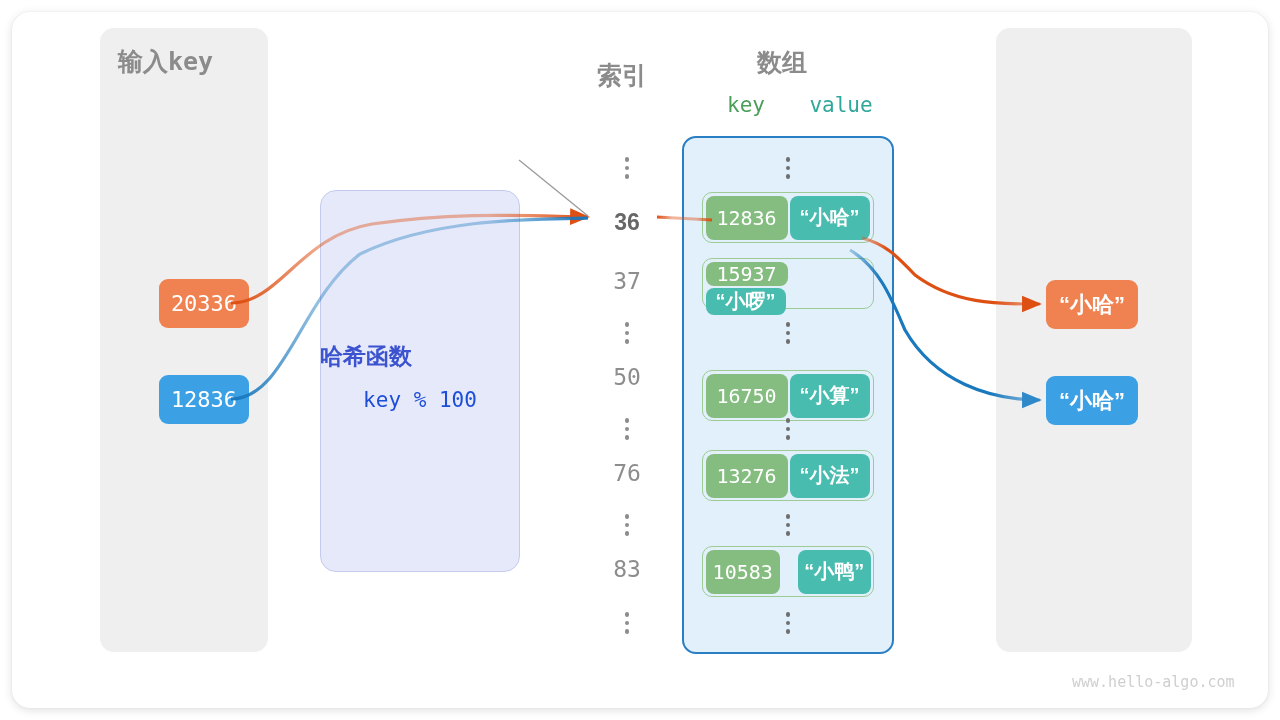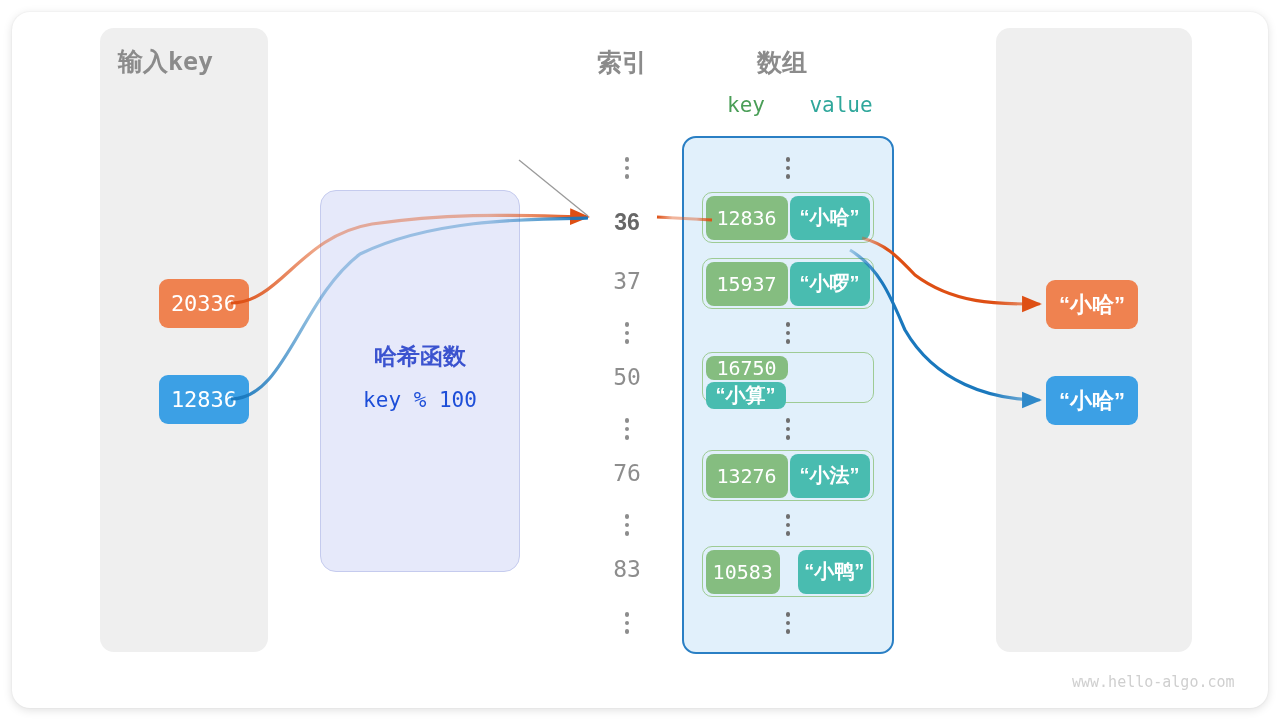--- a/index.html
+++ b/index.html
@@ -47,21 +47,21 @@
   #title-output { left: 1013px; top: 45px; }
 
   
   .col-title {
     position: absolute;
     color: #8b8b8b;
     font-weight: bold;
     font-size: 25px;
     white-space: nowrap;
   }
-  #title-index { left: 597px; top: 46px; }
+  #title-index { left: 597px; top: 59px; }
   #title-array { left: 757px; top: 46px; text-align: right; }
 
   #kv-head {
     position: absolute;
     left: 700px; top: 93px;
     width: 190px;
     font-family: "DejaVu Sans Mono", "Liberation Mono", monospace;
     font-size: 21px;
     display: flex;
   }
@@ -72,21 +72,21 @@
   #hashbox {
     position: absolute;
     left: 320px; top: 190px;
     width: 200px; height: 382px;
     background: #e6e9fa;
     border: 1.6px solid #c5cbee;
     border-radius: 16px;
   }
   #hash-name {
     position: absolute; left: 320px; top: 341px; width: 200px;
-    text-align: center; color: #3b53cf; font-size: 23px; font-weight: bold;
+    color: #3b53cf; font-size: 23px; font-weight: bold;
   }
   #hash-expr {
     position: absolute; left: 320px; top: 388px; width: 200px;
     text-align: center; color: #1d4ed8; font-size: 21px;
     font-family: "DejaVu Sans Mono", "Liberation Mono", monospace;
   }
 
   
   .pill {
     position: absolute;
@@ -275,30 +275,30 @@
   <div id="array-rows">
       <div class="adots" style="top: 157px;">
         <i></i>
         <i></i>
         <i></i>
       </div>
       <div class="cell" style="top: 192px;">
         <span class="k">12836</span>
         <span class="v">“小哈”</span>
       </div>
-      <div class="cell" style="top: 258px;">
+      <div class="cell" style="top: 258px; flex-direction: column;">
         <span class="k">15937</span>
         <span class="v">“小啰”</span>
       </div>
       <div class="adots" style="top: 322px;">
         <i></i>
         <i></i>
         <i></i>
       </div>
-      <div class="cell" style="top: 352px; flex-direction: column;">
+      <div class="cell" style="top: 370px;">
         <span class="k">16750</span>
         <span class="v">“小算”</span>
       </div>
       <div class="adots" style="top: 418px;">
         <i></i>
         <i></i>
         <i></i>
       </div>
       <div class="cell" style="top: 450px;">
         <span class="k">13276</span>

